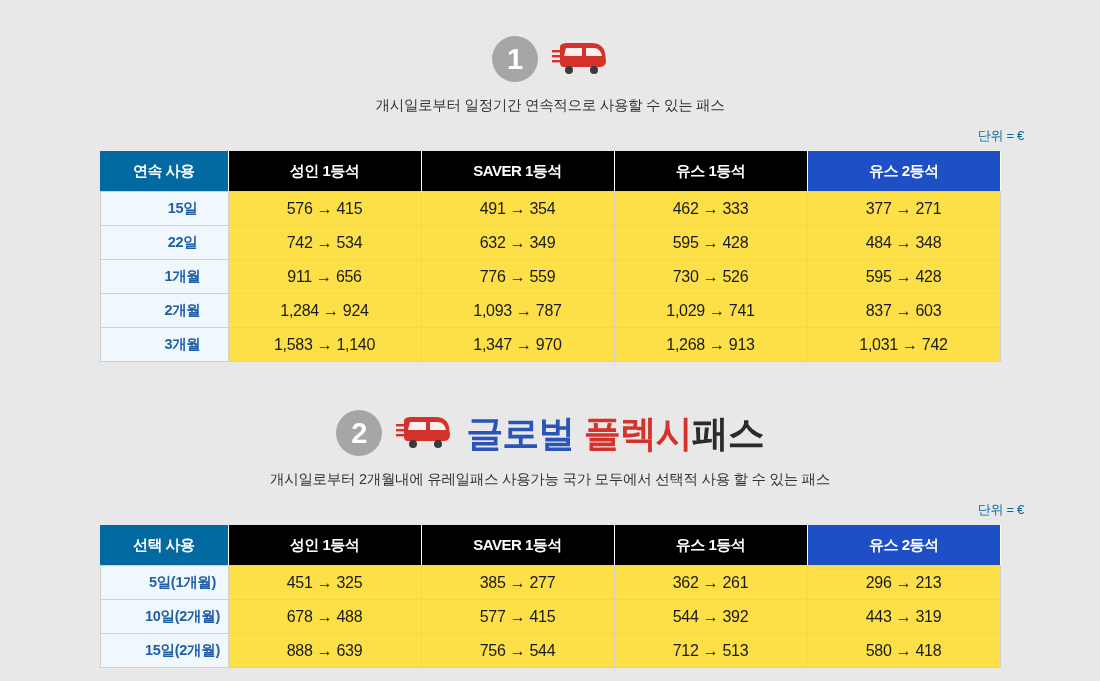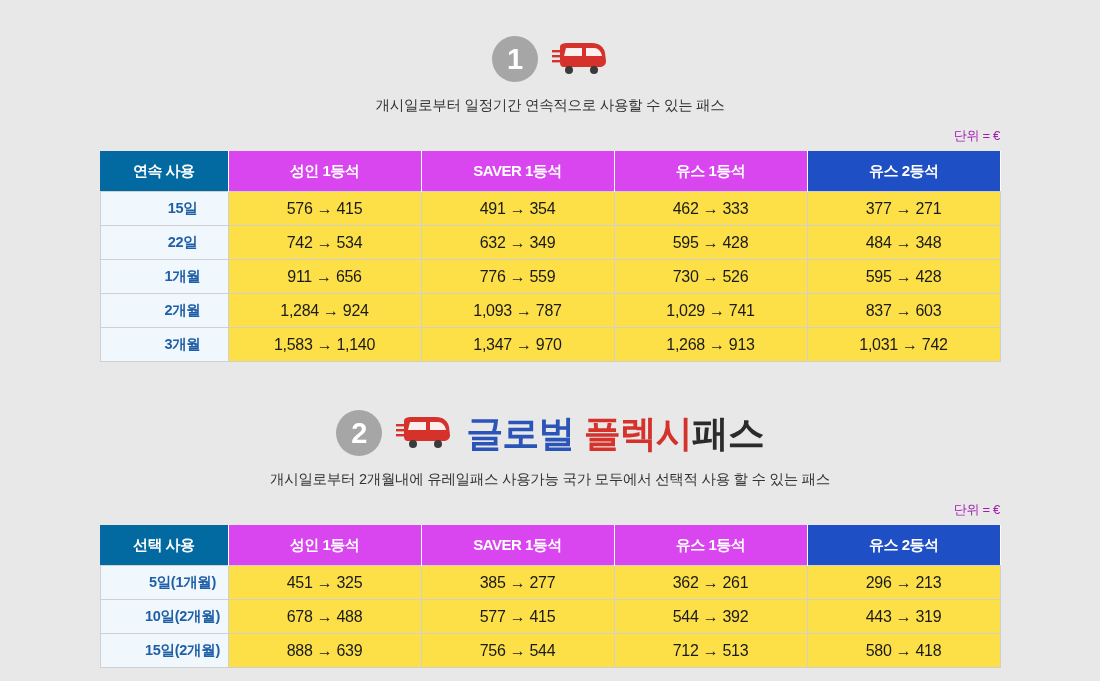--- a/index.html
+++ b/index.html
@@ -66,39 +66,39 @@
   .subtitle {
     text-align: center;
     font-size: 14.5px;
     color: #333;
     margin-top: 14px;
     letter-spacing: -0.3px;
   }
   .unit-line {
     text-align: right;
     font-size: 13px;
-    color: #a21caf;
+    color: #0369a1;
     margin-top: 12px;
-    padding-right: 100px;
+    padding-right: 76px;
     letter-spacing: -0.3px;
   }
 
   table.price {
     border-collapse: collapse;
     margin: 6px auto 0 auto;
     width: 900px;
     background: #fff;
     table-layout: fixed;
   }
   table.price th {
     height: 38px;
     font-size: 15px;
     font-weight: bold;
     color: #ffffff;
-    background: #d946ef;
+    background: #000000;
     border-right: 1px solid #ffffff;
     letter-spacing: -0.5px;
   }
   table.price th.accent {
     background: #1f4fc4;
     border-right: none;
   }
   table.price th.first {
     background: #0369a1;
   }

